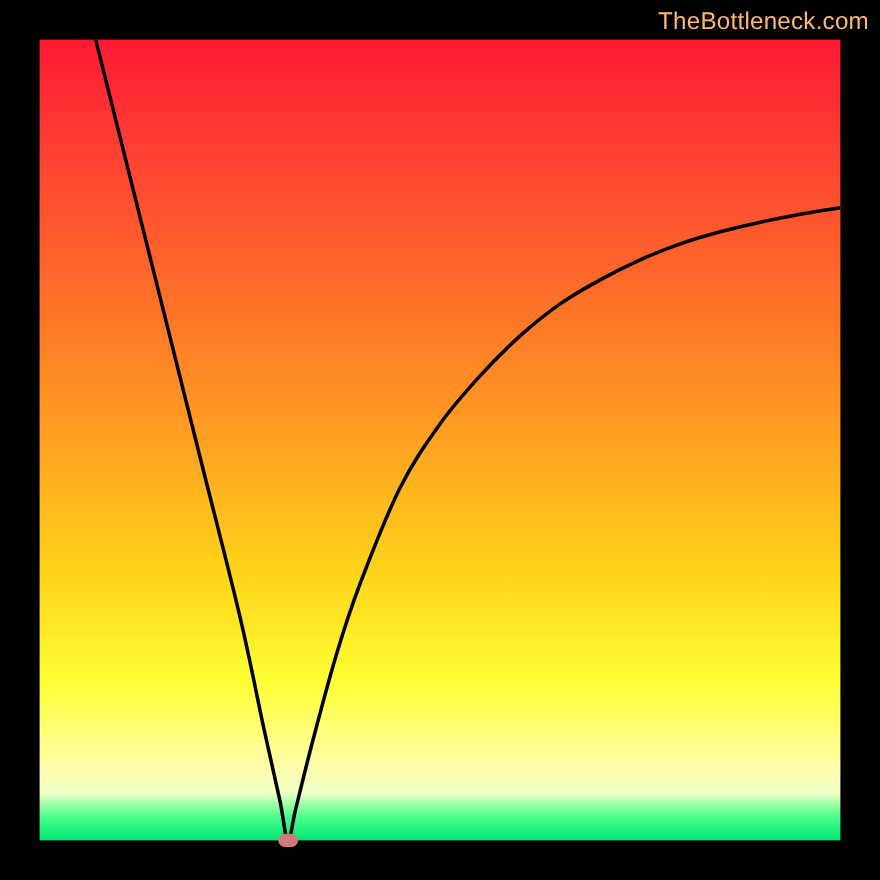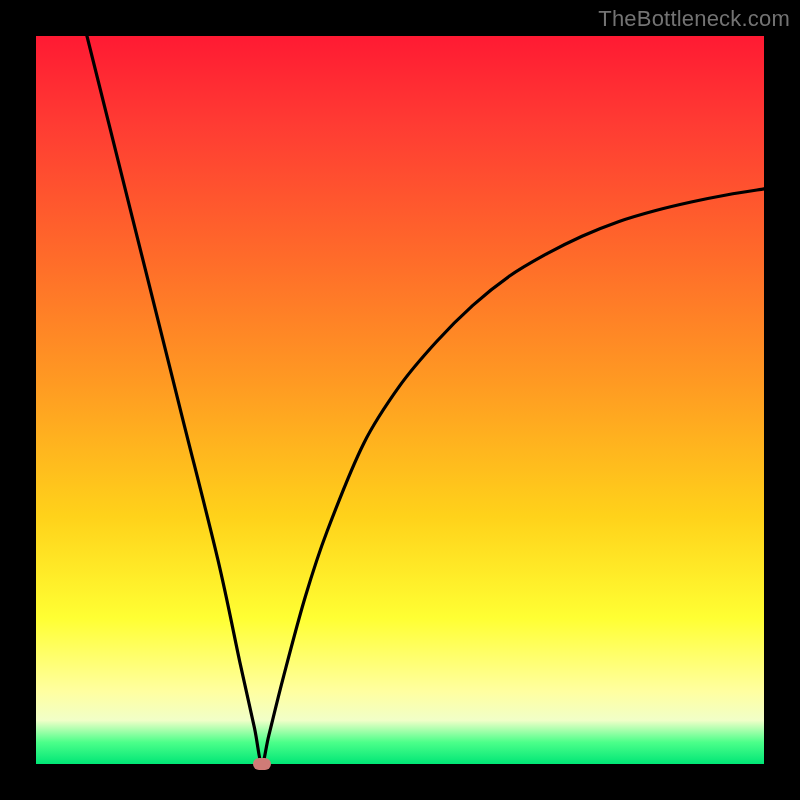--- a/index.html
+++ b/index.html
@@ -37,21 +37,21 @@
       #ffffa0 90%,
       #f1ffc8 94%,
       #4dff8a 97%,
       #00e676 100%
     );
   }
   .watermark {
     position: absolute;
     top: 6px;
     right: 10px;
-    color: #737373;
+    color: #fdba74;
     font-size: 22px;
     letter-spacing: 0.2px;
     user-select: none;
   }
   svg.curve {
     position: absolute;
     left: 0;
     top: 0;
   }
   .minpoint {

